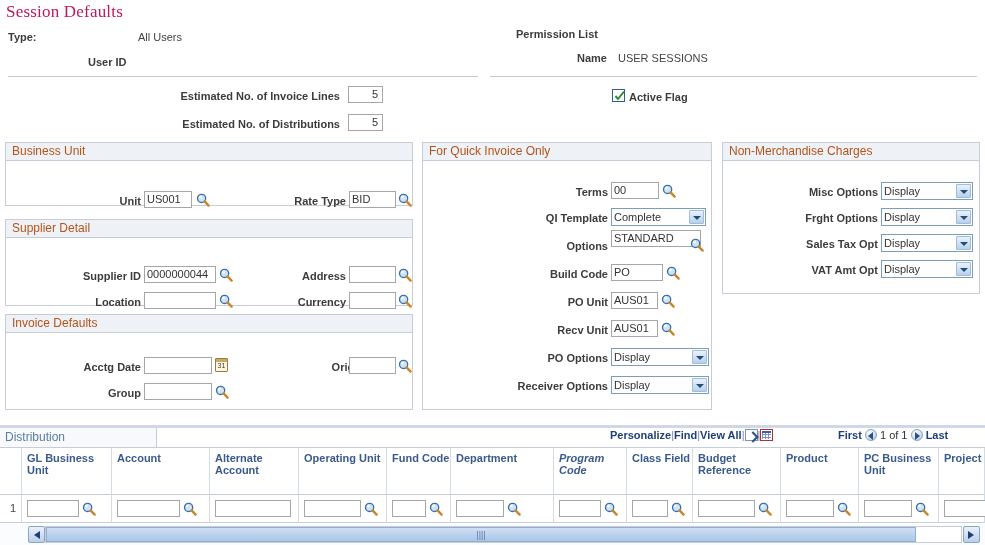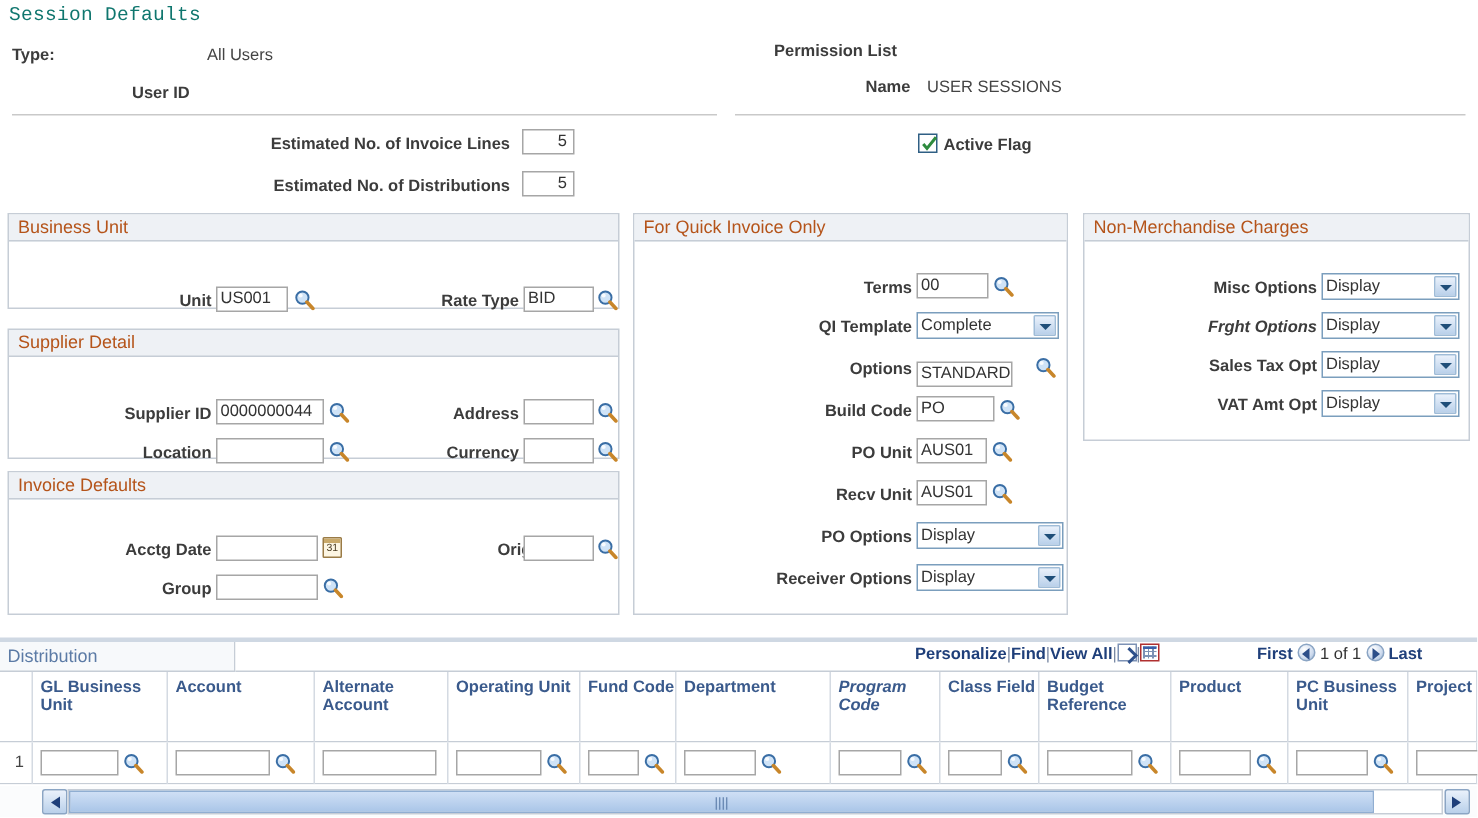--- a/index.html
+++ b/index.html
@@ -15,23 +15,23 @@
     width: 985px;
     height: 545px;
     overflow: hidden;
     background: #ffffff;
   }
 
   
   .page-title {
     position: absolute;
     left: 6px; top: 2px;
-    font-size: 13px;
-    color: #0f766e;
-    font-family: Liberation Mono, monospace;
+    font-size: 17px;
+    color: #be185d;
+    font-family: Liberation Serif, serif;
     letter-spacing: 0.2px;
   }
 
   
   .lbl {
     position: absolute;
     font-weight: bold;
     font-size: 11px;
     color: #3c3c3c;
     white-space: nowrap;
@@ -477,21 +477,21 @@
           </svg>
       </div>
 
       <div class="lbl r" style="left:20px; top:51px; width:165px;">QI Template</div>
       <div class="sel" style="left:188px; top:47px; width:95px;">
         <span>Complete</span>
         <span class="arrow"></span>
       </div>
 
       <div class="lbl r" style="left:20px; top:79px; width:165px;">Options</div>
-      <div class="inp" style="left:188px; top:80px; width:64px;text-align:right;">STANDARD</div>
+      <div class="inp" style="left:188px; top:69px; width:90px;">STANDARD</div>
       <div class="mag" style="left:267px; top:77px;">
         <svg width="14" height="14" viewBox="0 0 14 14">
             <circle cx="5.6" cy="5.4" r="4.1" fill="#cfe3f7" stroke="#3a6ea5" stroke-width="1.3"></circle>
             <circle cx="4.4" cy="4.0" r="1.4" fill="#ffffff" opacity="0.85"></circle>
             <path d="M8.6 8.4 L12.6 12.6" stroke="#c8862a" stroke-width="2.4" stroke-linecap="round"></path>
           </svg>
       </div>
 
       <div class="lbl r" style="left:20px; top:107px; width:165px;">Build Code</div>
       <div class="inp" style="left:188px; top:103px; width:52px;">PO</div>
@@ -539,21 +539,21 @@
 
   <div class="group" style="left:722px; top:142px; width:258px; height:152px;">
     <div class="ghead">Non-Merchandise Charges</div>
     <div class="gbody">
       <div class="lbl r" style="left:10px; top:25px; width:145px;">Misc Options</div>
       <div class="sel" style="left:158px; top:21px; width:92px;">
         <span>Display</span>
         <span class="arrow"></span>
       </div>
 
-      <div class="lbl r" style="left:10px; top:51px; width:145px;font-style:italic;">Frght Options</div>
+      <div class="lbl r" style="left:10px; top:51px; width:145px;">Frght Options</div>
       <div class="sel" style="left:158px; top:47px; width:92px;">
         <span>Display</span>
         <span class="arrow"></span>
       </div>
 
       <div class="lbl r" style="left:10px; top:77px; width:145px;">Sales Tax Opt</div>
       <div class="sel" style="left:158px; top:73px; width:92px;">
         <span>Display</span>
         <span class="arrow"></span>
       </div>

